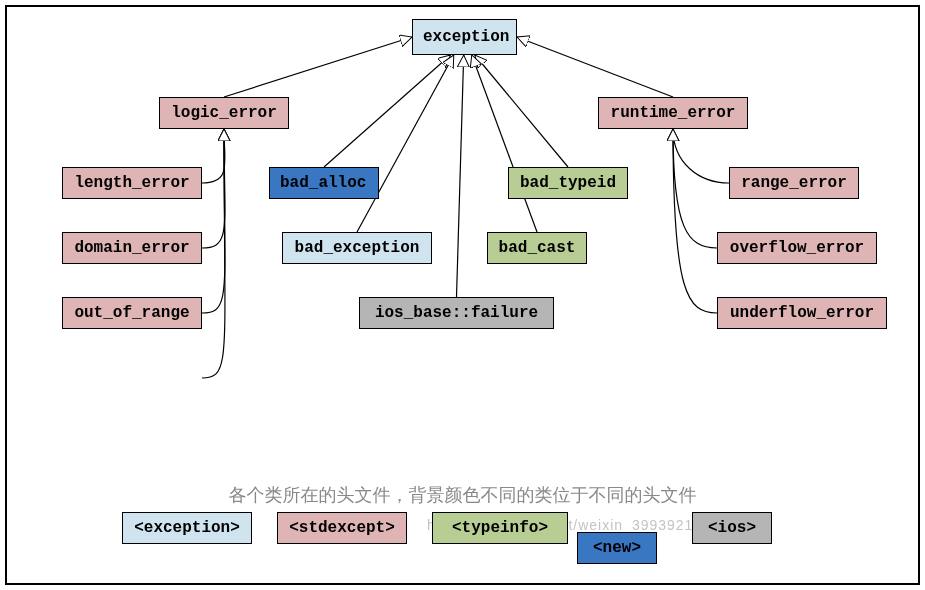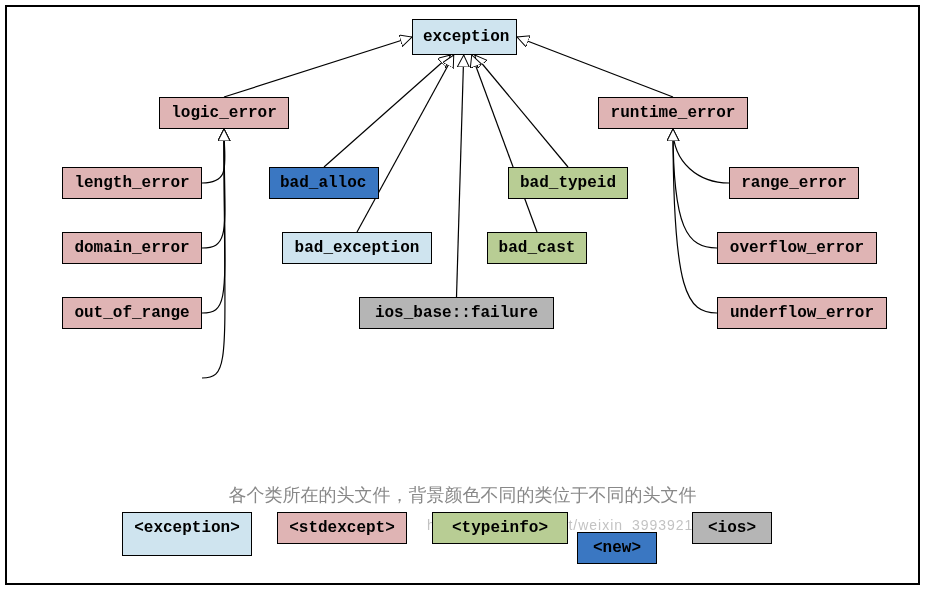--- a/index.html
+++ b/index.html
@@ -101,19 +101,19 @@
       <div class="node c-typeinfo" style="left: 501px; top: 160px; width: 120px; height: 32px; line-height: 22px; text-align: center;">bad_typeid</div>
       <div class="node c-stdexcept" style="left: 55px; top: 160px; width: 140px; height: 32px; line-height: 22px; text-align: center;">length_error</div>
       <div class="node c-stdexcept" style="left: 55px; top: 225px; width: 140px; height: 32px; line-height: 22px; text-align: center;">domain_error</div>
       <div class="node c-stdexcept" style="left: 55px; top: 290px; width: 140px; height: 32px; line-height: 22px; text-align: center;">out_of_range</div>
       <div class="node c-exception" style="left: 275px; top: 225px; width: 150px; height: 32px; line-height: 22px; text-align: center;">bad_exception</div>
       <div class="node c-typeinfo" style="left: 480px; top: 225px; width: 100px; height: 32px; line-height: 22px; text-align: center;">bad_cast</div>
       <div class="node c-ios" style="left: 352px; top: 290px; width: 195px; height: 32px; line-height: 22px; text-align: center;">ios_base::failure</div>
       <div class="node c-stdexcept" style="left: 722px; top: 160px; width: 130px; height: 32px; line-height: 22px; text-align: center;">range_error</div>
       <div class="node c-stdexcept" style="left: 710px; top: 225px; width: 160px; height: 32px; line-height: 22px; text-align: center;">overflow_error</div>
       <div class="node c-stdexcept" style="left: 710px; top: 290px; width: 170px; height: 32px; line-height: 22px; text-align: center;">underflow_error</div>
-      <div class="node c-exception" style="left: 115px; top: 505px; width: 130px; height: 44px; line-height: 22px; text-align: center;">&lt;exception&gt;</div>
+      <div class="node c-exception" style="left: 115px; top: 505px; width: 130px; height: 32px; line-height: 22px; text-align: center;">&lt;exception&gt;</div>
       <div class="node c-stdexcept" style="left: 270px; top: 505px; width: 130px; height: 32px; line-height: 22px; text-align: center;">&lt;stdexcept&gt;</div>
       <div class="node c-typeinfo" style="left: 425px; top: 505px; width: 136px; height: 32px; line-height: 22px; text-align: center;">&lt;typeinfo&gt;</div>
       <div class="node c-new" style="left: 570px; top: 505px; width: 80px; height: 32px; line-height: 22px; text-align: center; margin-top: 20px;">&lt;new&gt;</div>
       <div class="node c-ios" style="left: 685px; top: 505px; width: 80px; height: 32px; line-height: 22px; text-align: center;">&lt;ios&gt;</div>
     </div>
 </div>
 
 </body></html>

